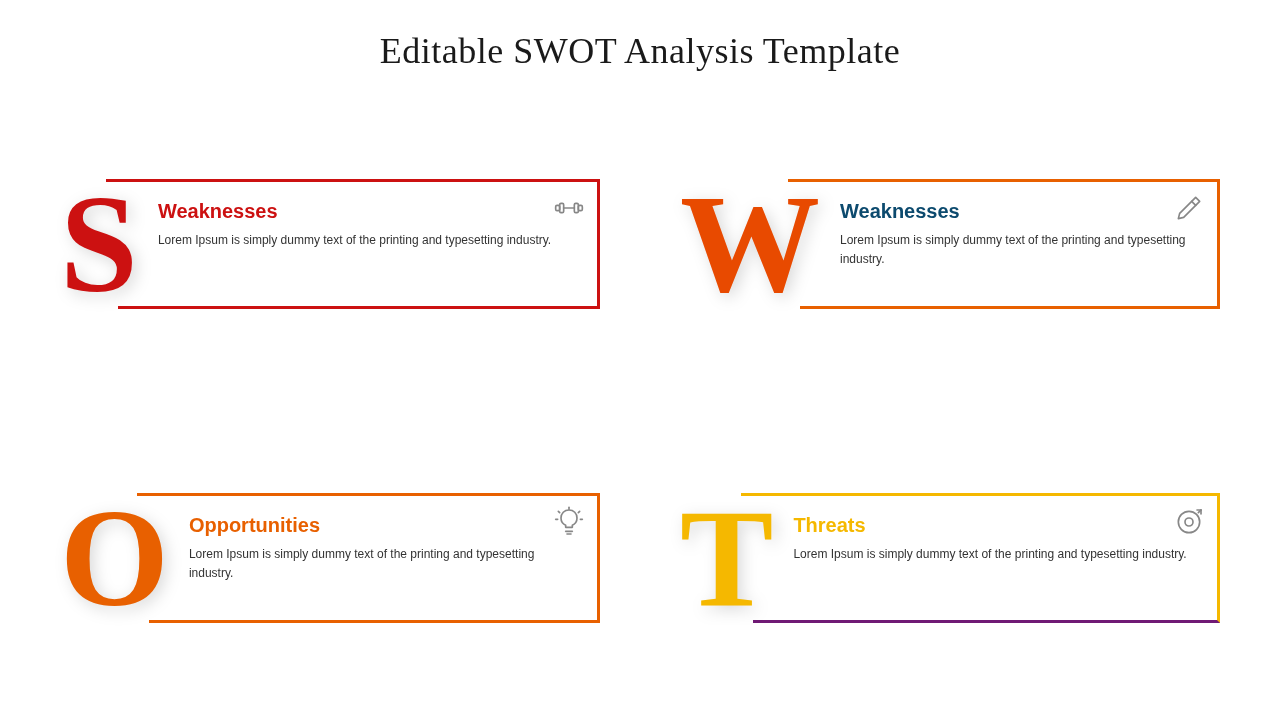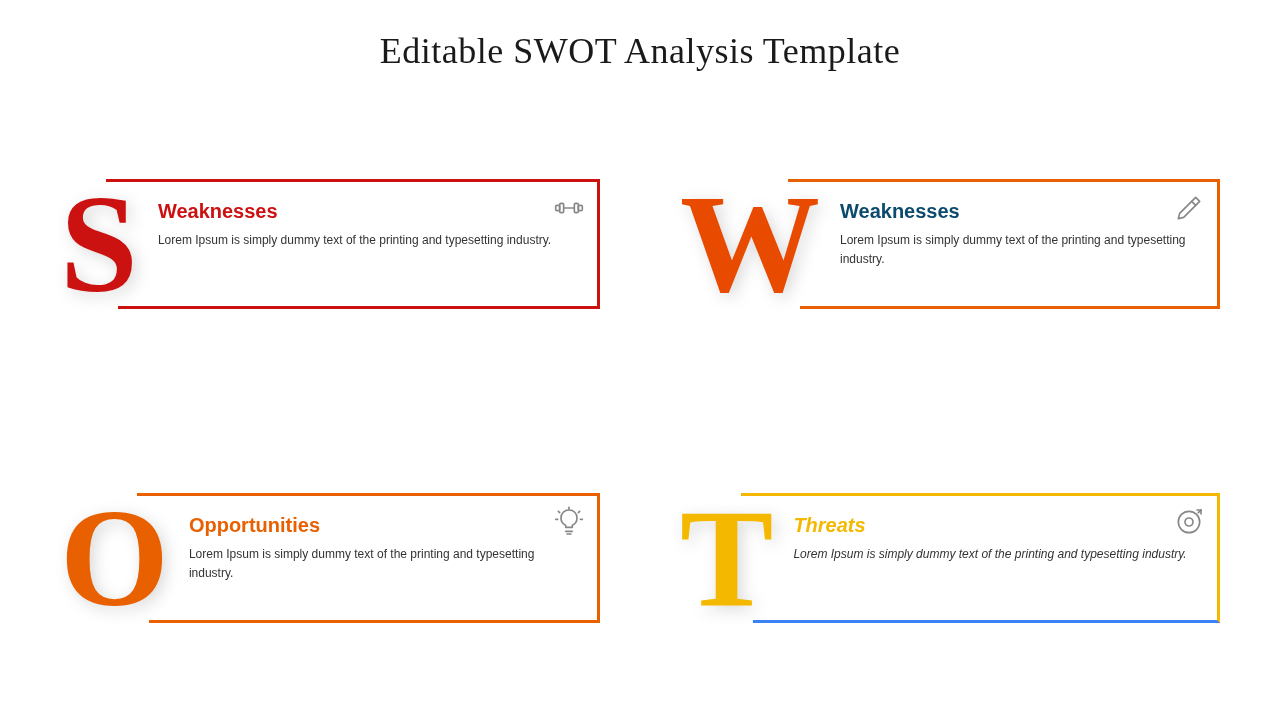--- a/index.html
+++ b/index.html
@@ -94,23 +94,22 @@
       border-bottom: 3px solid #e86000;
       border-left: none;
     }
     .card-o .card-title { color: #e86000; }
 
     
     .card-t .big-letter { color: #f5b800; }
     .card-t .card-box {
       border-top: 3px solid #f5b800;
       border-right: 3px solid #f5b800;
-      border-bottom: 3px solid #3b82f6;
-      border-left: none;
-      font-style: italic;
+      border-bottom: 3px solid #701a75;
+      border-left: none;
     }
     .card-t .card-title { color: #f5b800; }
 
     .card-title {
       font-family: Arial, sans-serif;
       font-size: 20px;
       font-weight: bold;
       margin-bottom: 8px;
     }
 

